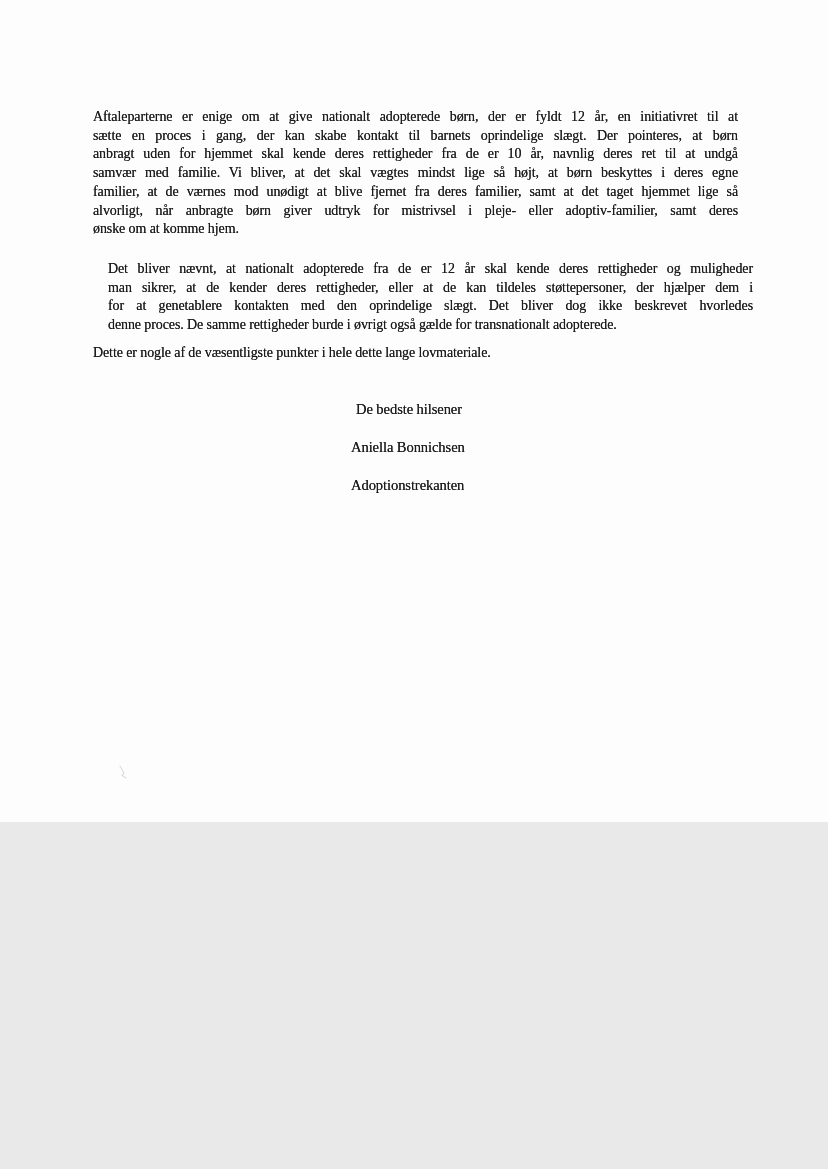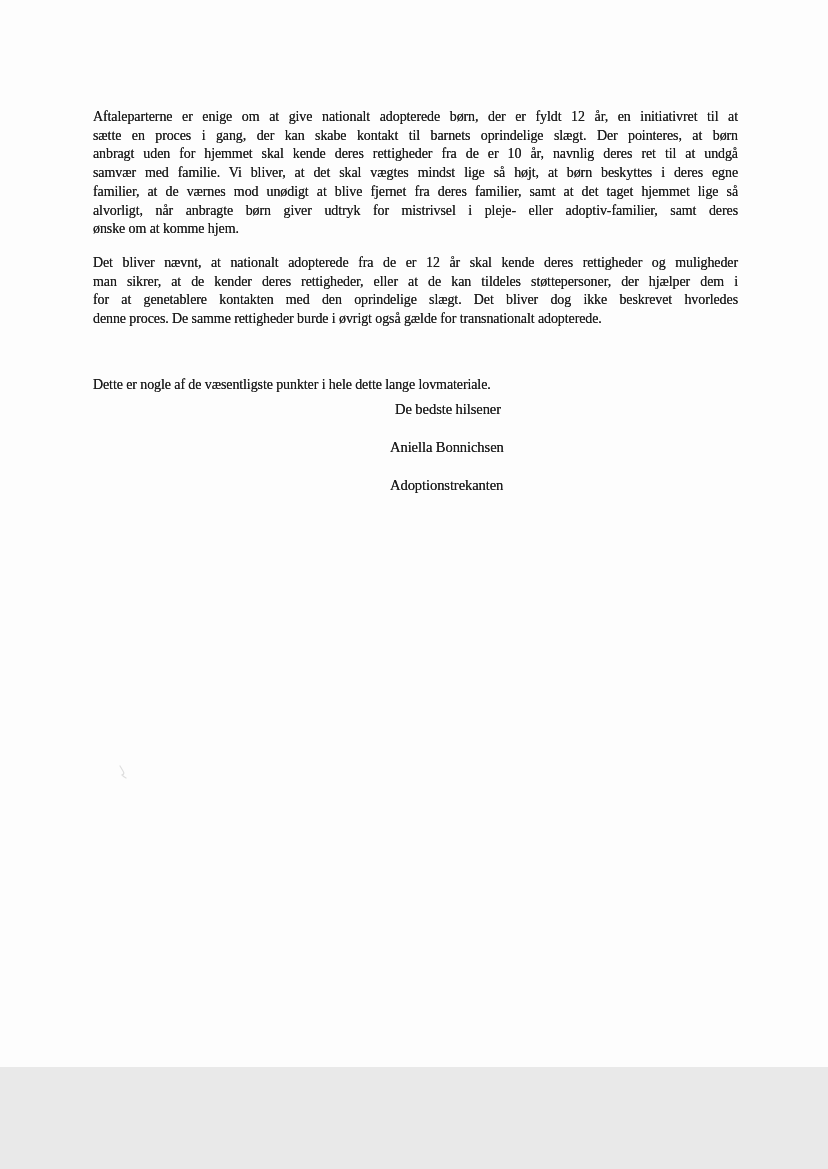--- a/index.html
+++ b/index.html
@@ -1,47 +1,46 @@
 <!DOCTYPE html>
 <html><head>
 <meta charset="utf-8">
 <style>
   html, body { margin: 0; padding: 0; background: #e9e9e9; }
   .page {
     position: relative;
     width: 828px;
-    height: 1067px;
+    height: 822px;
     margin: 0 auto;
     background: #fdfdfd;
     font-family: "Liberation Serif", serif;
     color: #1c1c1c;
     overflow: hidden;
     text-shadow: 0 0 0.45px rgba(25,25,25,0.85);
   }
   .para {
     position: absolute;
     left: 93px;
     width: 645px;
     font-size: 14px;
     line-height: 18.7px;
     letter-spacing: -0.1px;
   }
   .p1 { top: 108px; }
-  .p2 { top: 254px; }
-  .p3 { top: 344px; margin-top: 32px; }
+  .p2 { top: 260px; margin-left: 15px; }
+  .p3 { top: 344px; }
   .line { text-align: justify; text-align-last: justify; }
   .line.last { text-align: right; text-align-last: left; }
   .closing {
     position: absolute;
     left: 351px;
     top: 400px;
     font-size: 14.6px;
     line-height: 19px;
     letter-spacing: -0.1px;
-    margin-left: 39px;
   }
   .closing-line { margin: 0 0 19px 0; }
   .closing-line.first { padding-left: 5px; }
   .smudge {
     position: absolute;
     left: 117px;
     top: 764px;
     width: 14px;
     height: 16px;
   }

